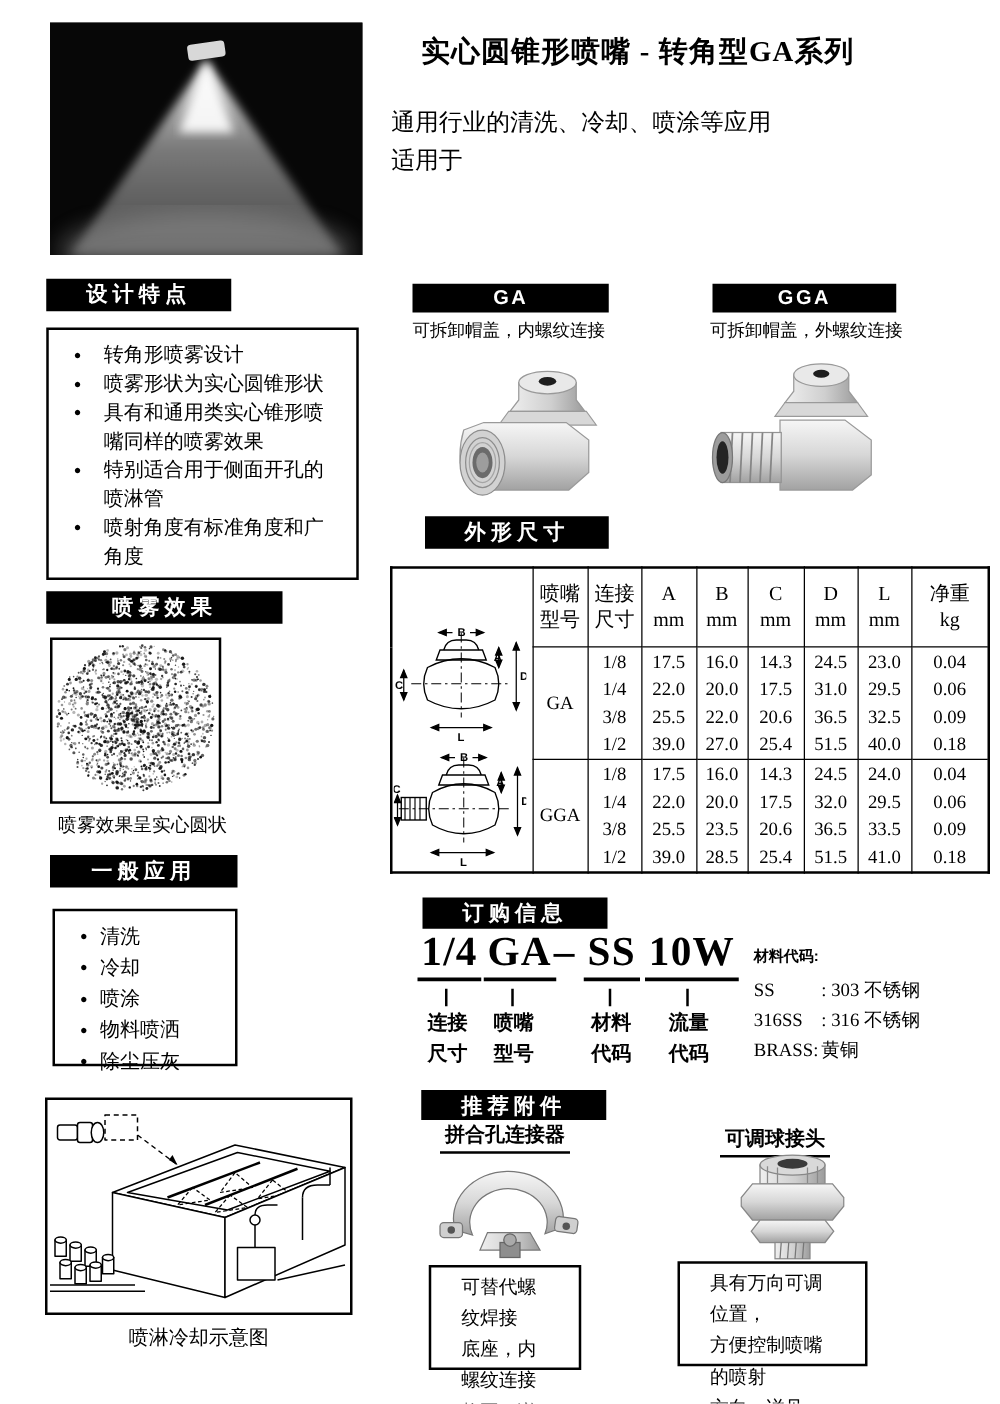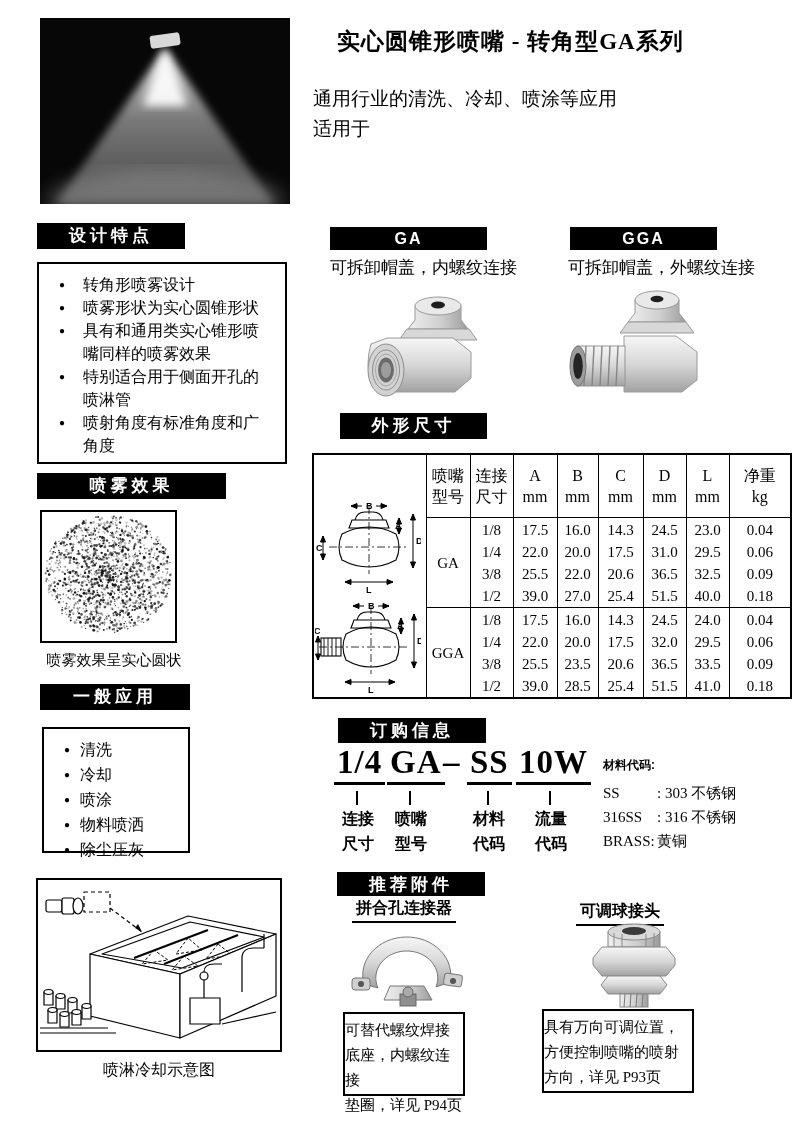--- a/index.html
+++ b/index.html
@@ -29,21 +29,21 @@
   .blist .bullet{flex:0 0 18px;text-align:center;font-size:10px;margin-left:14px;}
   #features-box .txt{width:186px;margin-left:12px;}
   #apps-box .txt{margin-left:4px;white-space:nowrap;}
   
   #dots-box{position:absolute;left:40px;top:510px;width:137px;height:133px;border:2px solid #000;box-sizing:border-box;background:#fff;}
   #dots-caption{position:absolute;left:28px;top:651px;width:172px;text-align:center;font-size:15px;}
   
   #cooling-box{position:absolute;left:36px;top:878px;width:246px;height:174px;border:2px solid #000;box-sizing:border-box;background:#fff;}
   #cooling-caption{position:absolute;left:36px;top:1060px;width:246px;text-align:center;font-size:16px;}
   
-  .prod-caption{position:absolute;font-size:17px;}
+  .prod-caption{position:absolute;font-size:14px;}
   
   #dim-table-wrap{position:absolute;left:312px;top:453px;width:478px;}
   #dim-table-wrap table{border-collapse:collapse;table-layout:fixed;width:478px;border:2px solid #000;}
   #dim-table-wrap td,#dim-table-wrap th{border:1px solid #000;text-align:center;vertical-align:middle;
       font-weight:normal;padding:0;}
   .head-row th{height:62px;font-size:16px;line-height:21px;}
   .group-row td{height:89px;font-size:15px;line-height:22px;}
   .model-cell{font-size:16px;}
   .dim-draw{position:absolute;}
   
@@ -53,21 +53,21 @@
   .tick{position:absolute;top:791px;width:2px;height:14px;background:#000;}
   .ord-label{position:absolute;top:806px;width:38px;text-align:center;font-size:16px;font-weight:bold;
     line-height:25px;font-family:"Liberation Sans","DejaVu Sans",sans-serif;}
   #materials{position:absolute;left:603px;top:757px;}
   #mat-title{font-size:12px;font-weight:bold;font-family:"Liberation Sans","DejaVu Sans",sans-serif;margin-bottom:7px;}
   .mat-row{font-size:15px;line-height:24px;}
   .mcode{display:inline-block;min-width:54px;}
   
   .acc-title{position:absolute;font-size:16px;font-weight:bold;border-bottom:2px solid #000;padding:0 4px 2px;}
   .acc-box{position:absolute;border:2px solid #000;box-sizing:border-box;background:#fff;
-    padding:4px 0;font-size:15px;line-height:25px;}
+    padding:4px 24px;font-size:15px;line-height:25px;}
   svg{display:block;}
 </style>
 </head>
 <body>
 
 <div class="page">
 
   <div id="spray-photo">
     <svg viewBox="0 0 250 186" width="250" height="186">
       <defs>

